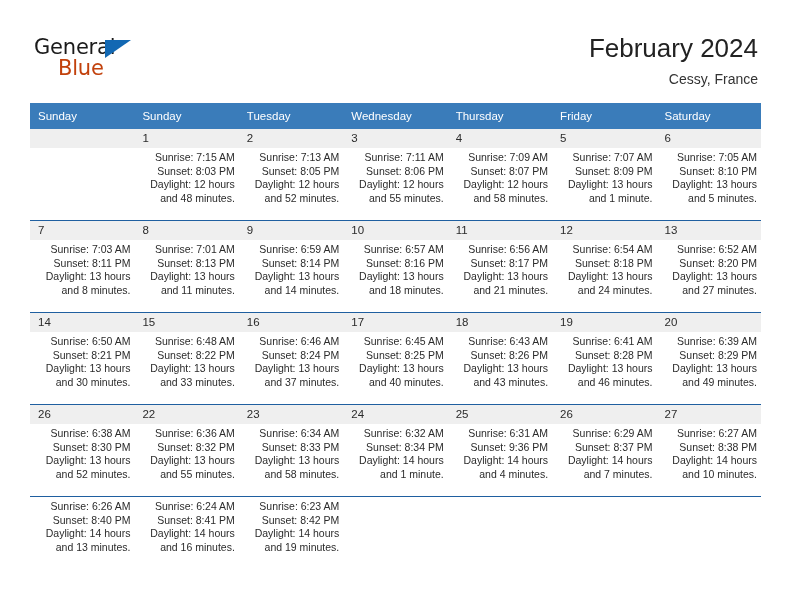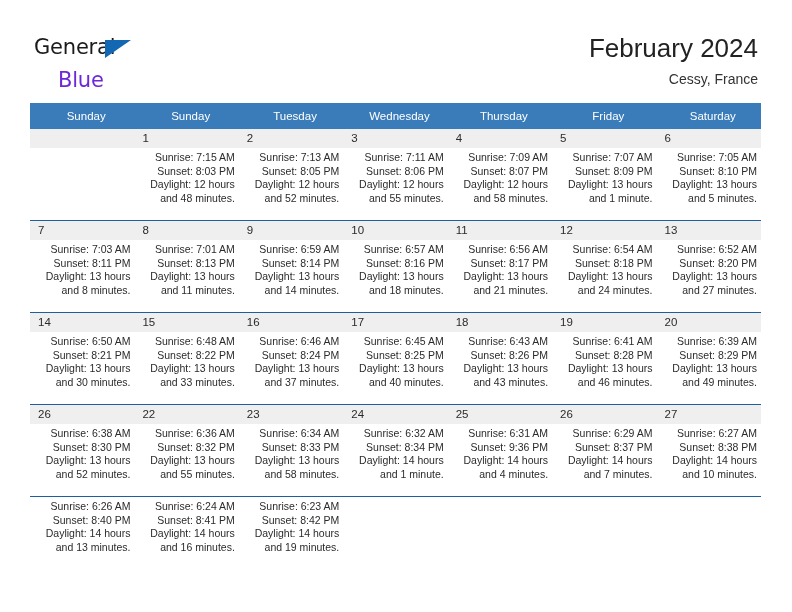--- a/index.html
+++ b/index.html
@@ -55,25 +55,24 @@
     height: 0;
     border-left: 26px solid #1268b3;
     border-bottom: 18px solid transparent;
   }
   .logo-blue {
     position: absolute;
     left: 24px;
     top: 21px;
     font-size: 21px;
     letter-spacing: -0.2px;
-    color: #6d28d9;
+    color: #c2410c;
     font-family: "DejaVu Sans", sans-serif;
     font-weight: 400;
     line-height: 23px;
-    margin-top: 12px;
   }
 
   .title-block {
     position: absolute;
     right: 34px;
     top: 32px;
     text-align: right;
   }
   .cal-title {
     font-size: 26px;
@@ -102,21 +101,21 @@
     width: 731px;
     border-collapse: collapse;
     table-layout: fixed;
   }
 
   table.cal th {
     background: #3a7cba;
     color: #ffffff;
     font-size: 11.5px;
     font-weight: 400;
-    text-align: center;
+    text-align: left;
     padding: 6px 0 6px 8px;
     height: 22px;
     line-height: 14px;
     border: none;
   }
 
   
   tr.num-row td {
     background: #efefef;
     font-size: 11.5px;

